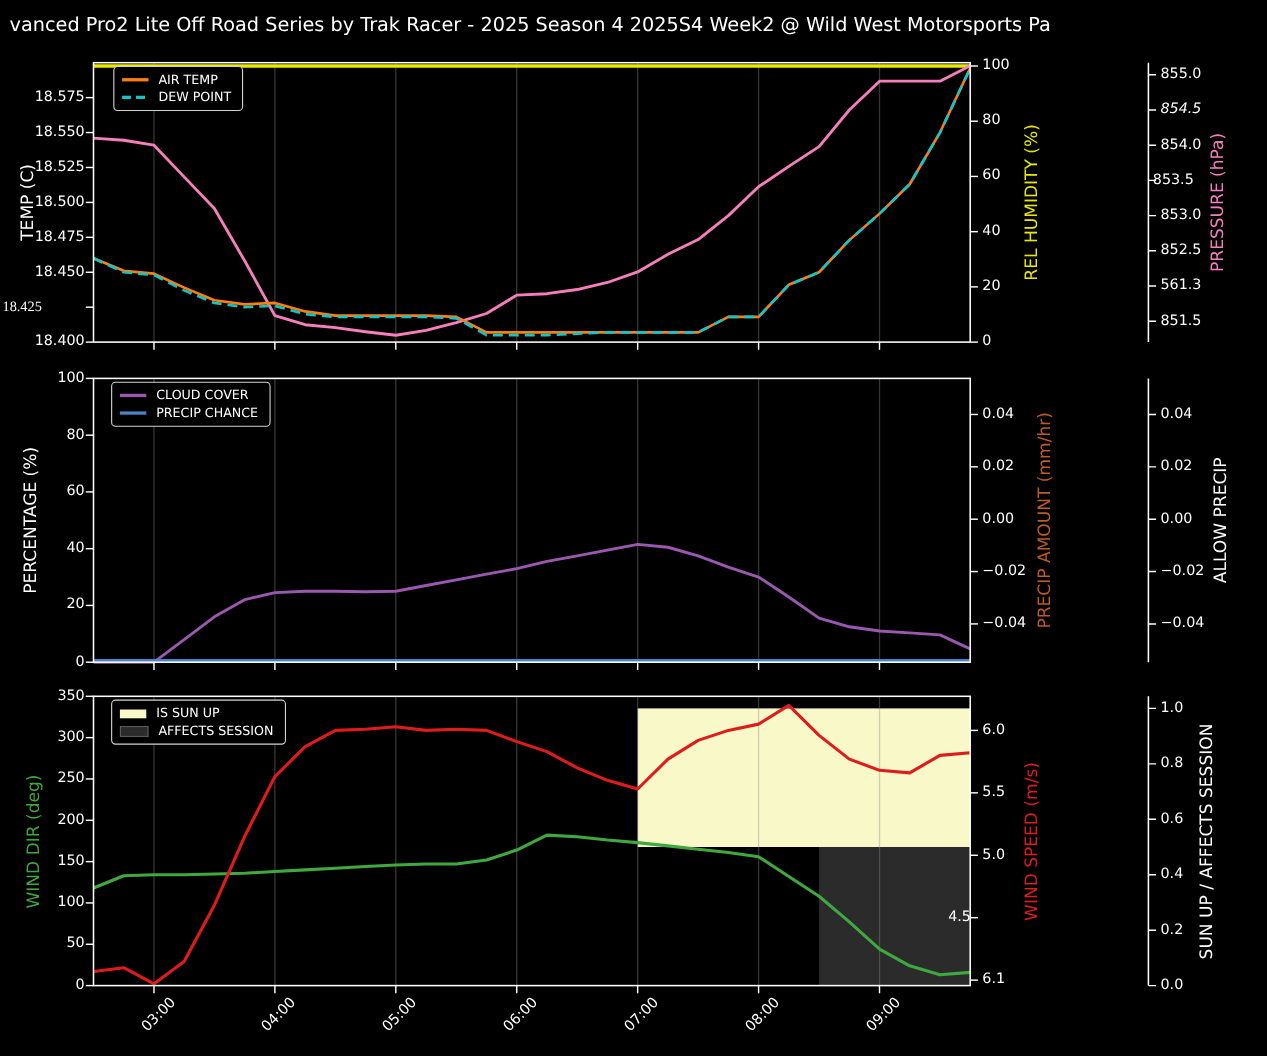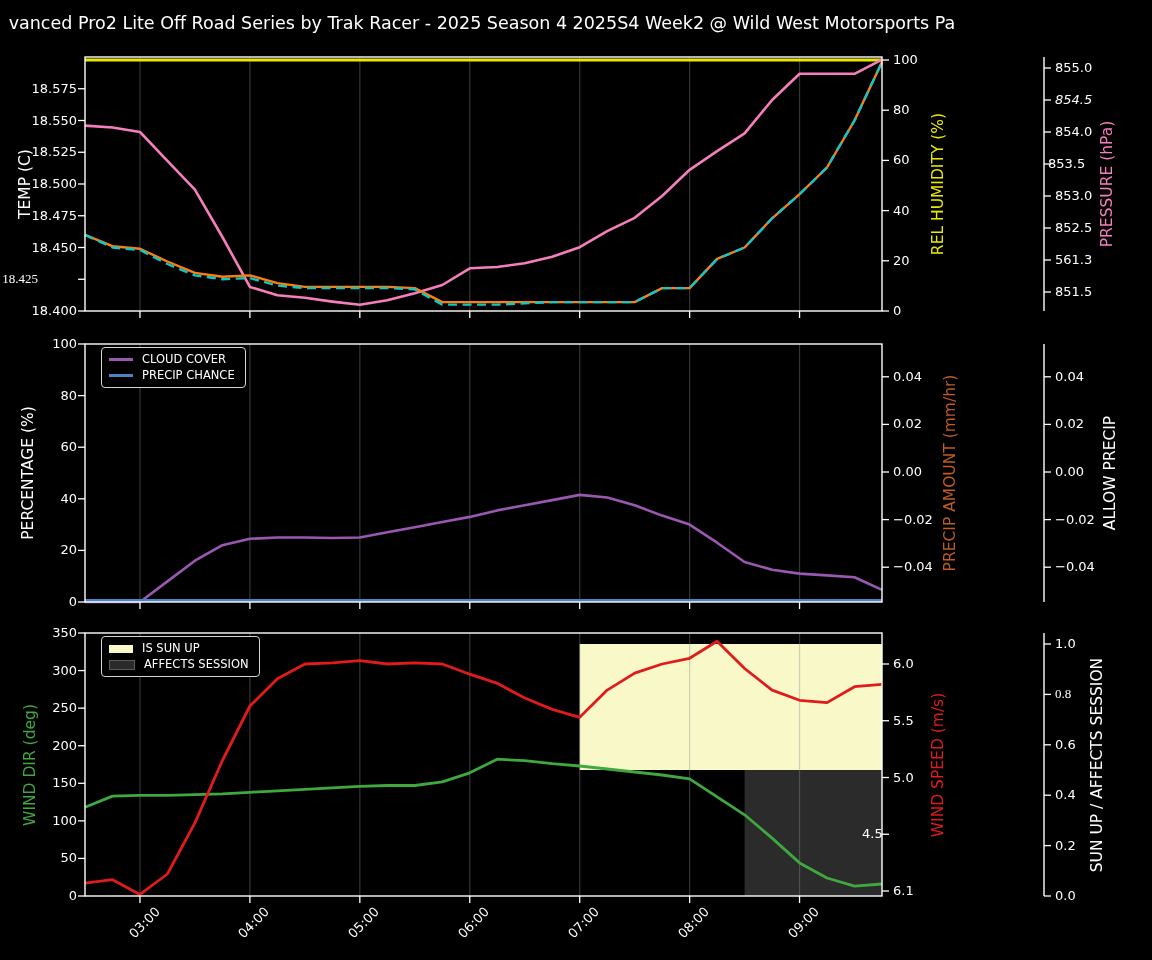--- a/index.html
+++ b/index.html
@@ -197,41 +197,51 @@
       <div class="tick-lbl r" style="right: 1075px; top: 625px;">350</div>
       <div class="tick-lbl" style="left: 893px; top: 883px;">6.1</div>
       <div class="tick-lbl" style="left: 862px; top: 826.25px;">4.5</div>
       <div class="tick-lbl" style="left: 893px; top: 769.5px;">5.0</div>
       <div class="tick-lbl" style="left: 893px; top: 712.75px;">5.5</div>
       <div class="tick-lbl" style="left: 893px; top: 656px;">6.0</div>
       <div class="tick-lbl" style="left: 1055px; top: 888px;">0.0</div>
       <div class="tick-lbl" style="left: 1055px; top: 837.6px;">0.2</div>
       <div class="tick-lbl" style="left: 1055px; top: 787.2px;">0.4</div>
       <div class="tick-lbl" style="left: 1055px; top: 736.8px;">0.6</div>
-      <div class="tick-lbl" style="left: 1055px; top: 686.4px; font-family: Liberation Serif, serif;">0.8</div>
+      <div class="tick-lbl" style="left: 1055px; top: 686.4px;">0.8</div>
       <div class="tick-lbl" style="left: 1055px; top: 636px;">1.0</div>
       <div class="xlab" style="right: 1000.03px; top: 904px;">03:00</div>
       <div class="xlab" style="right: 890.103px; top: 904px;">04:00</div>
       <div class="xlab" style="right: 780.172px; top: 904px;">05:00</div>
       <div class="xlab" style="right: 670.241px; top: 904px;">06:00</div>
       <div class="xlab" style="right: 560.31px; top: 904px;">07:00</div>
       <div class="xlab" style="right: 450.379px; top: 904px;">08:00</div>
       <div class="xlab" style="right: 340.448px; top: 904px;">09:00</div>
     </div>
 
   <div class="vlabel" style="left: 25px; top: 184px; color: rgb(255, 255, 255);">TEMP (C)</div>
   <div class="vlabel" style="left: 938px; top: 184px; color: rgb(232, 232, 0);">REL HUMIDITY (%)</div>
   <div class="vlabel" style="left: 1107px; top: 184px; color: rgb(245, 127, 188);">PRESSURE (hPa)</div>
   <div class="vlabel" style="left: 28px; top: 473px; color: rgb(255, 255, 255);">PERCENTAGE (%)</div>
   <div class="vlabel" style="left: 950px; top: 473px; color: rgb(191, 91, 36);">PRECIP AMOUNT (mm/hr)</div>
   <div class="vlabel" style="left: 1110px; top: 473px; color: rgb(255, 255, 255);">ALLOW PRECIP</div>
   <div class="vlabel" style="left: 30px; top: 765px; color: rgb(63, 168, 63);">WIND DIR (deg)</div>
   <div class="vlabel" style="left: 938px; top: 765px; color: rgb(224, 27, 27);">WIND SPEED (m/s)</div>
   <div class="vlabel" style="left: 1097px; top: 765px; color: rgb(255, 255, 255);">SUN UP / AFFECTS SESSION</div>
 
+  <div class="legend" style="left:103px;top:60px">
+    <div class="li">
+      <span class="sw line" style="background: rgb(255, 127, 14);"></span>
+      <span class="txt">AIR TEMP</span>
+    </div>
+    <div class="li">
+      <span class="sw line dashed" style="background: repeating-linear-gradient(90deg, rgb(18, 198, 198) 0px, rgb(18, 198, 198) 8px, rgb(0, 0, 0) 8px, rgb(0, 0, 0) 13px);"></span>
+      <span class="txt">DEW POINT</span>
+    </div>
+  </div>
 
   <div class="legend" style="left:101px;top:347px">
     <div class="li">
       <span class="sw line" style="background: rgb(154, 88, 176);"></span>
       <span class="txt">CLOUD COVER</span>
     </div>
     <div class="li">
       <span class="sw line" style="background: rgb(74, 132, 196);"></span>
       <span class="txt">PRECIP CHANCE</span>
     </div>

